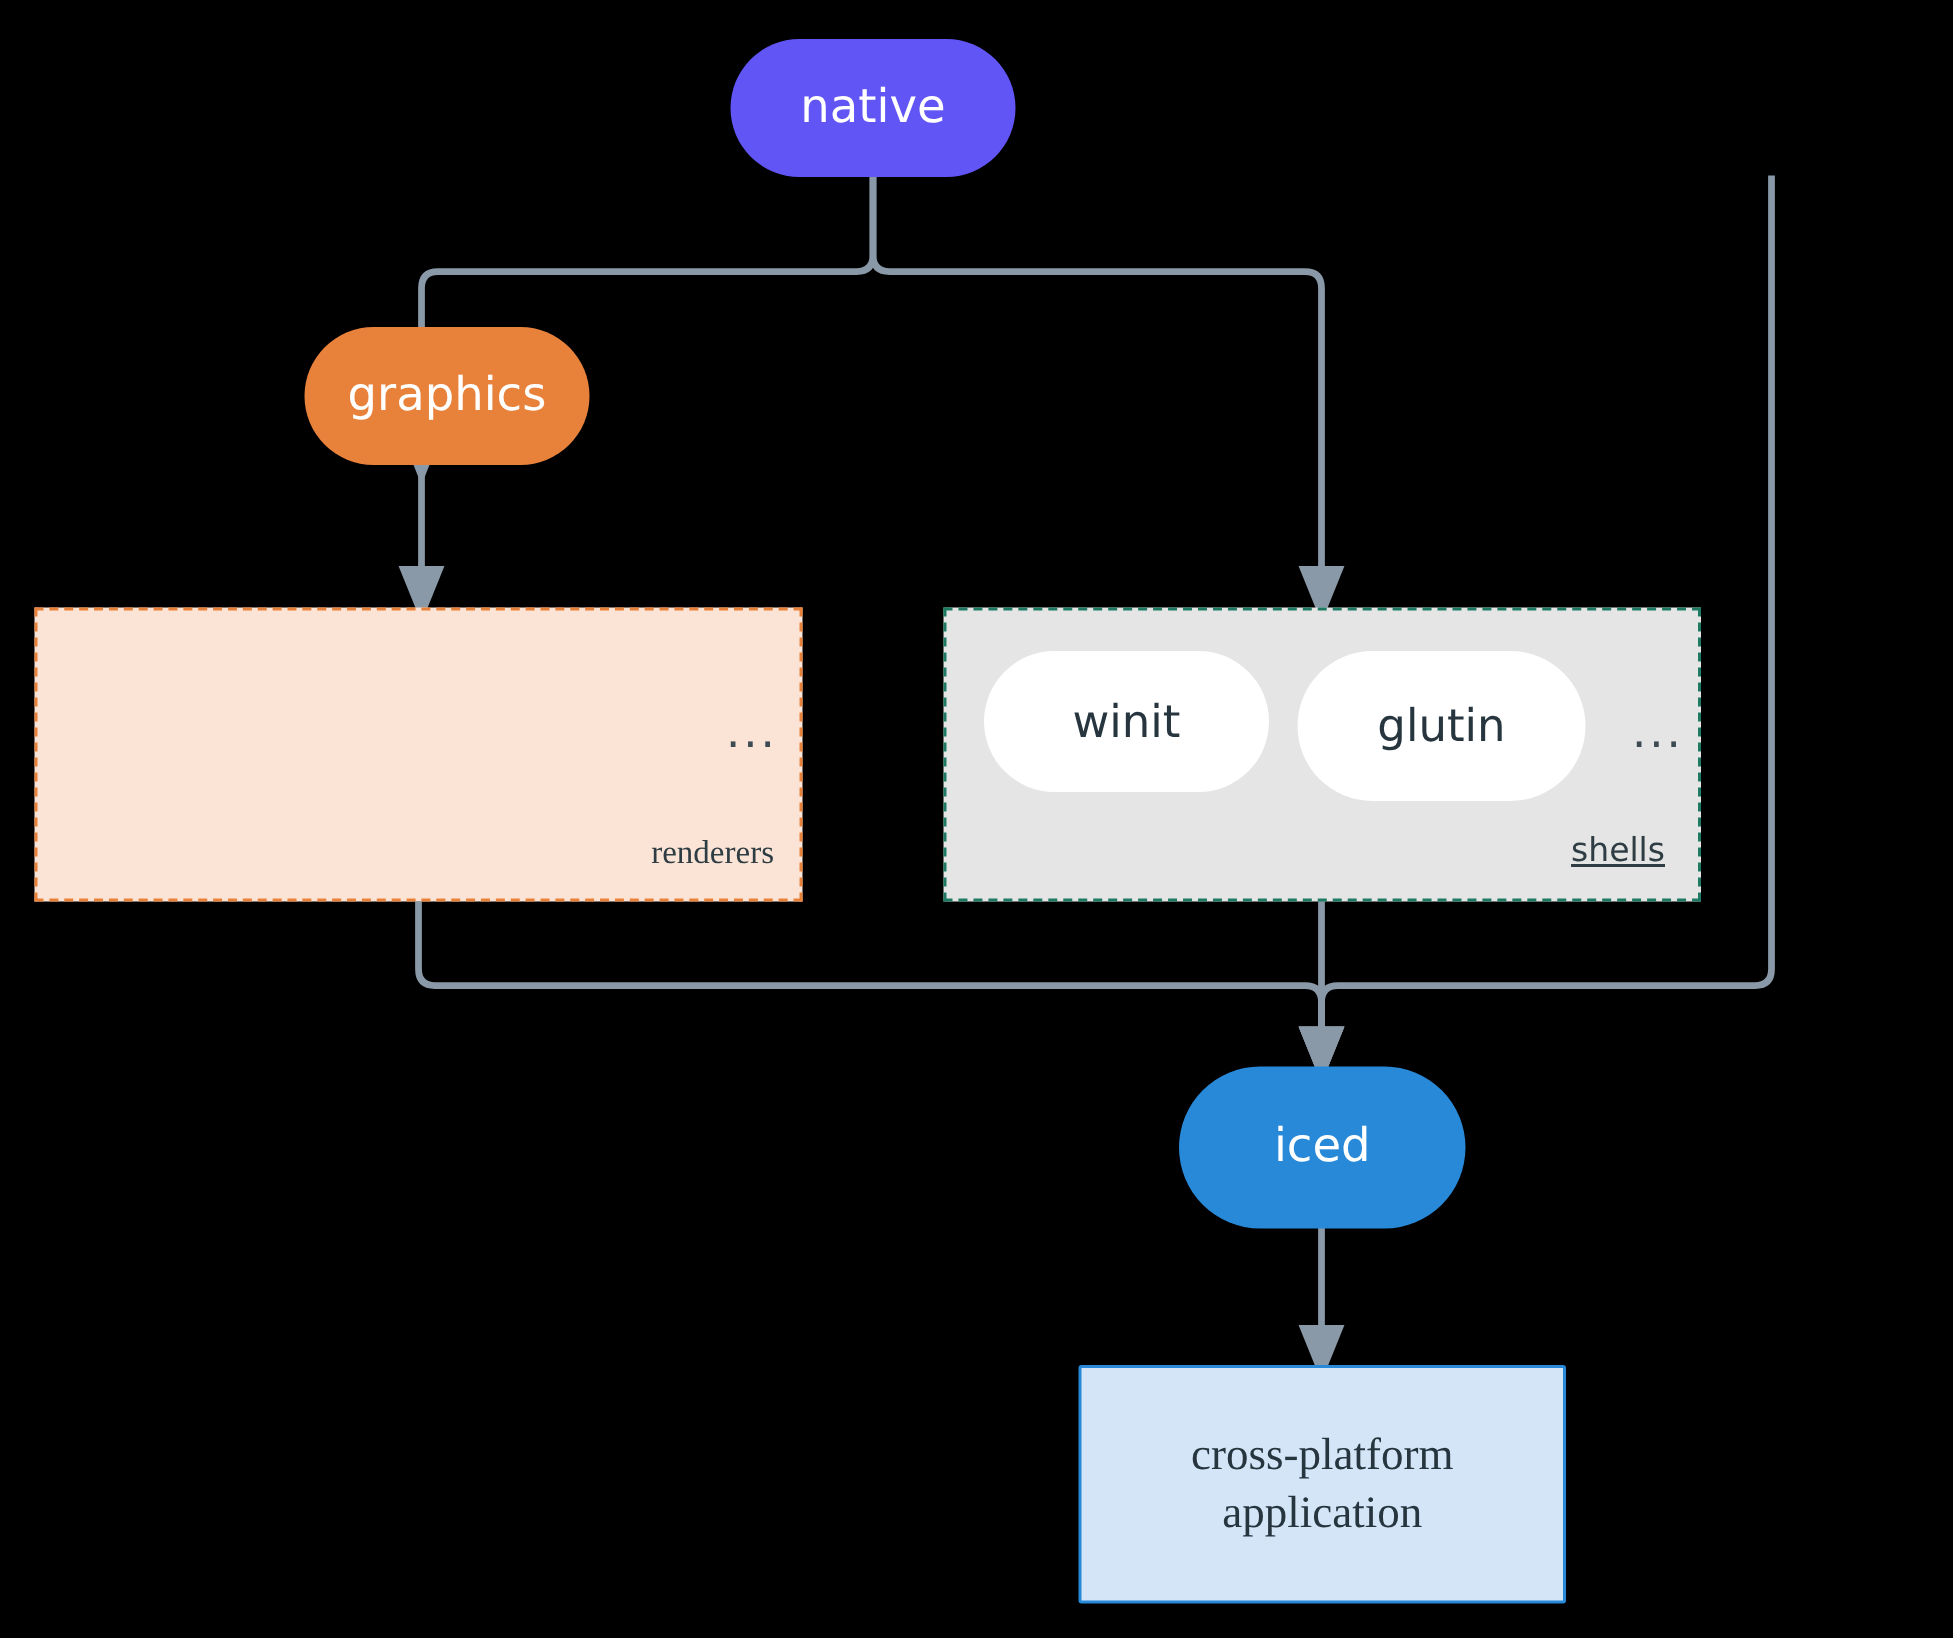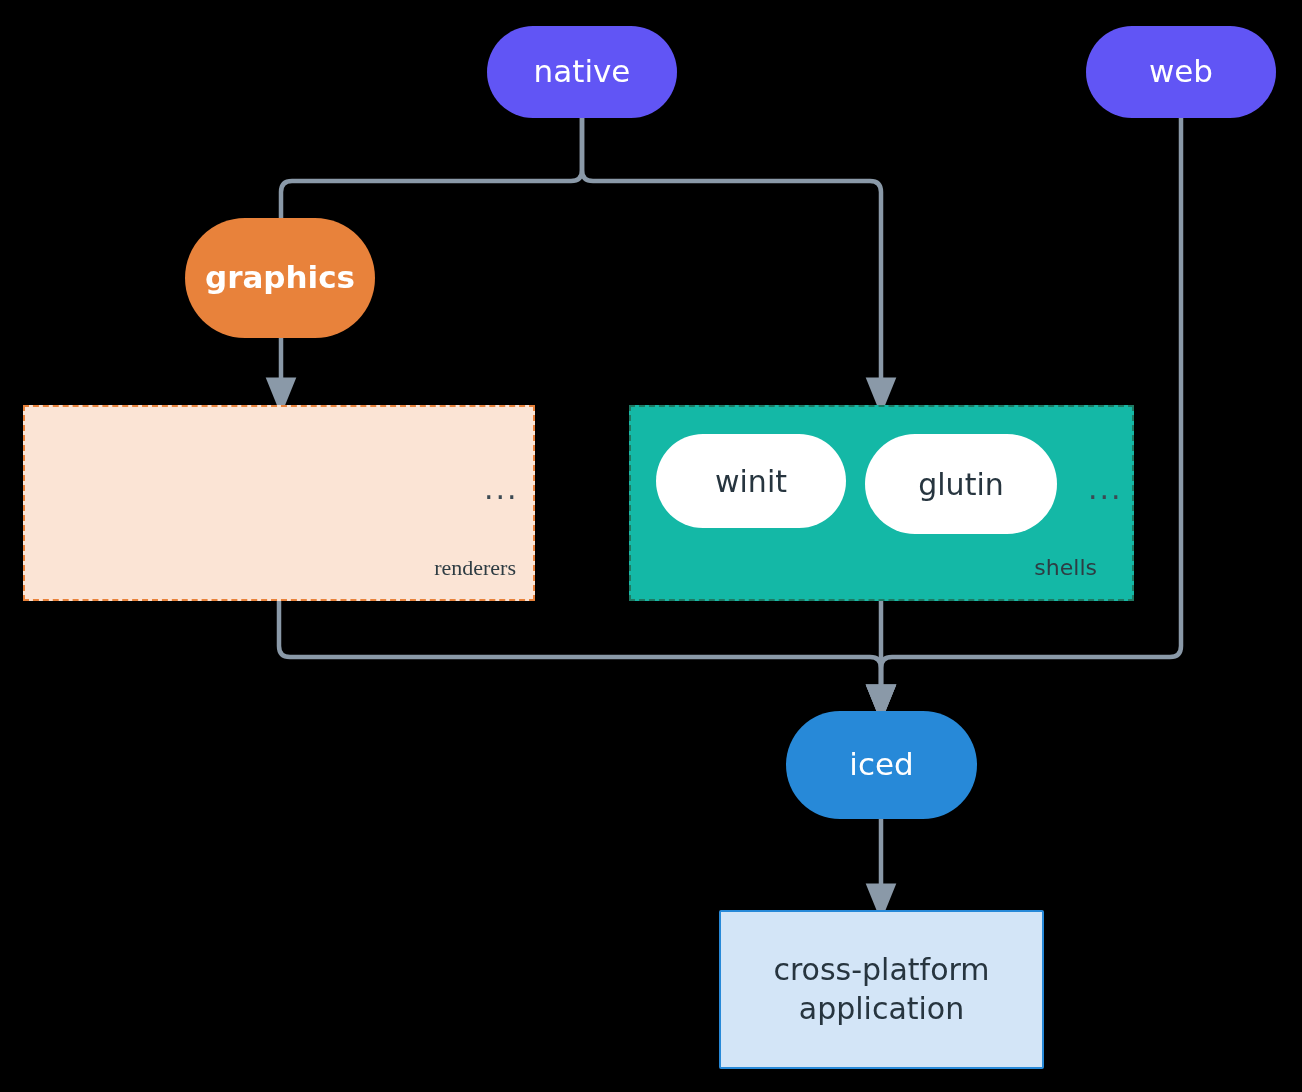--- a/index.html
+++ b/index.html
@@ -60,21 +60,21 @@
   }
   .group {
     position: absolute;
     box-sizing: border-box;
   }
   .group-renderers {
     background: #FBE4D5;
     border: 2px dashed #E8823B;
   }
   .group-shells {
-    background: #14b8a6;
+    background: #e5e5e5;
     border: 2px dashed #1F7A63;
   }
   .leaf {
     position: absolute;
     background: #FFFFFF;
     border-radius: 999px;
     display: flex;
     align-items: center;
     justify-content: center;
     color: #27353F;
@@ -87,21 +87,21 @@
     font-size: 30px;
     letter-spacing: 2px;
     line-height: 1;
   }
   .group-label {
     position: absolute;
     color: #2E3C43;
     font-size: 22px;
     line-height: 1;
   }
-  .app-line { display: block; }
+  .app-line { display: block; font-family: Liberation Serif, serif; }
 </style>
 </head>
 <body>
 
 <div id="canvas">
 
   <svg id="edges" viewBox="0 0 1302 1092" xmlns="http://www.w3.org/2000/svg">
     <defs>
       <marker id="arrow" markerWidth="10" markerHeight="10" refX="5.4" refY="4" orient="auto" markerUnits="strokeWidth">
         <path d="M0.6,0.6 L9,4 L0.6,7.4 Z" fill="#8A99A8"></path>
@@ -120,42 +120,39 @@
 
     <path d="M1181,117 L1181,646 Q1181,657 1170,657 L892,657 Q881,657 881,668 L881,706" fill="none" stroke="#8A99A8" stroke-width="4.5" marker-end="url(#arrow)"></path>
 
     <path d="M881,803 L881,905" fill="none" stroke="#8A99A8" stroke-width="4.5" marker-end="url(#arrow)"></path>
   </svg>
 
   <div class="node pill node-native" style="left:487px; top:26px; width:190px; height:92px;">
     <span>native</span>
   </div>
 
-  <div class="node pill node-web" style="left:1086px; top:26px; width:190px; height:92px;">
-    <span>web</span>
-  </div>
 
-  <div class="node pill node-graphics" style="left:185px; top:218px; width:190px; height:120px;font-weight:bold;">
+  <div class="node pill node-graphics" style="left:203px; top:218px; width:190px; height:92px;">
     <span>graphics</span>
   </div>
 
   <div class="group group-renderers" style="left:23px; top:405px; width:512px; height:196px;">
     <div class="ellipsis" style="left:459px; top:67px;">...</div>
     <div class="group-label" style="right:17px; bottom:20px;font-family:Liberation Serif, serif;">renderers</div>
   </div>
 
   <div class="group group-shells" style="left:629px; top:405px; width:505px; height:196px;">
     <div class="leaf" style="left:25px; top:27px; width:190px; height:94px;">
       <span>winit</span>
     </div>
     <div class="leaf" style="left:234px; top:27px; width:192px; height:100px;">
       <span>glutin</span>
     </div>
     <div class="ellipsis" style="left:457px; top:67px;">...</div>
-    <div class="group-label" style="right:35px; bottom:20px;">shells</div>
+    <div class="group-label" style="right:22px; bottom:20px;text-decoration:underline;">shells</div>
   </div>
 
   <div class="node pill node-iced" style="left:786px; top:711px; width:191px; height:108px;">
     <span>iced</span>
   </div>
 
   <div class="node node-app" style="left:719px; top:910px; width:325px; height:159px;">
     <span class="app-line">cross-platform</span>
     <span class="app-line">application</span>
   </div>

